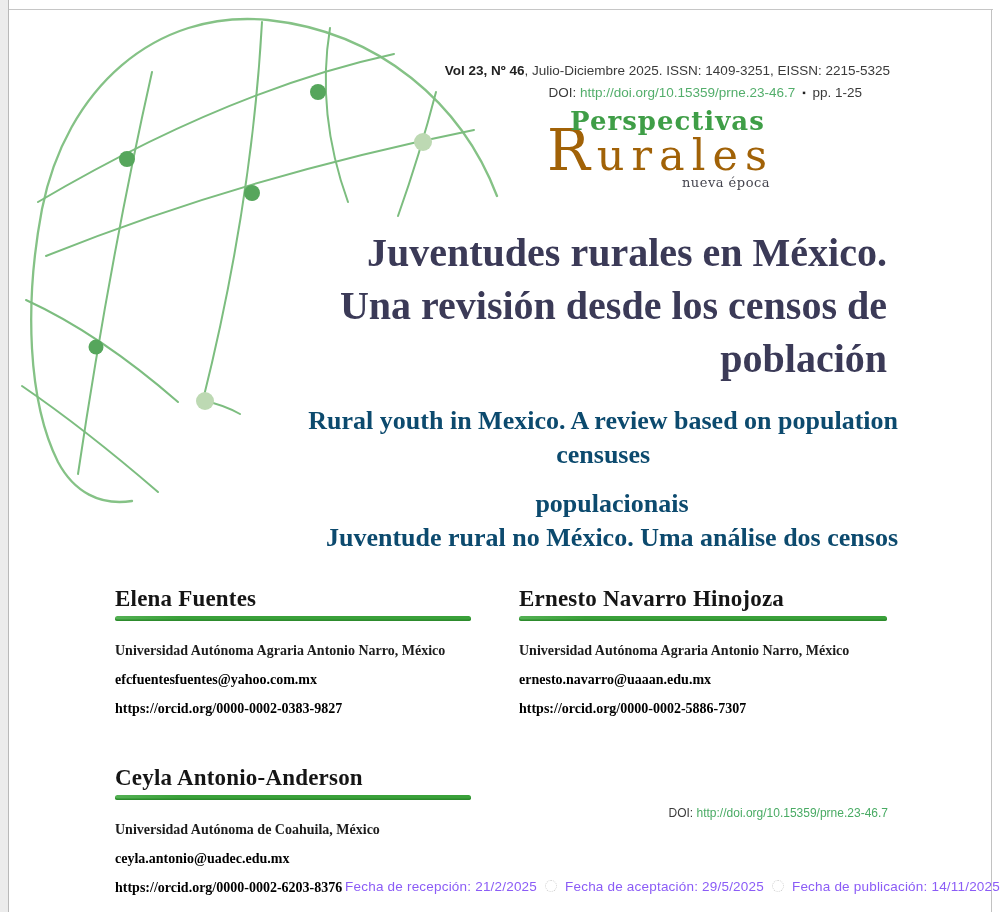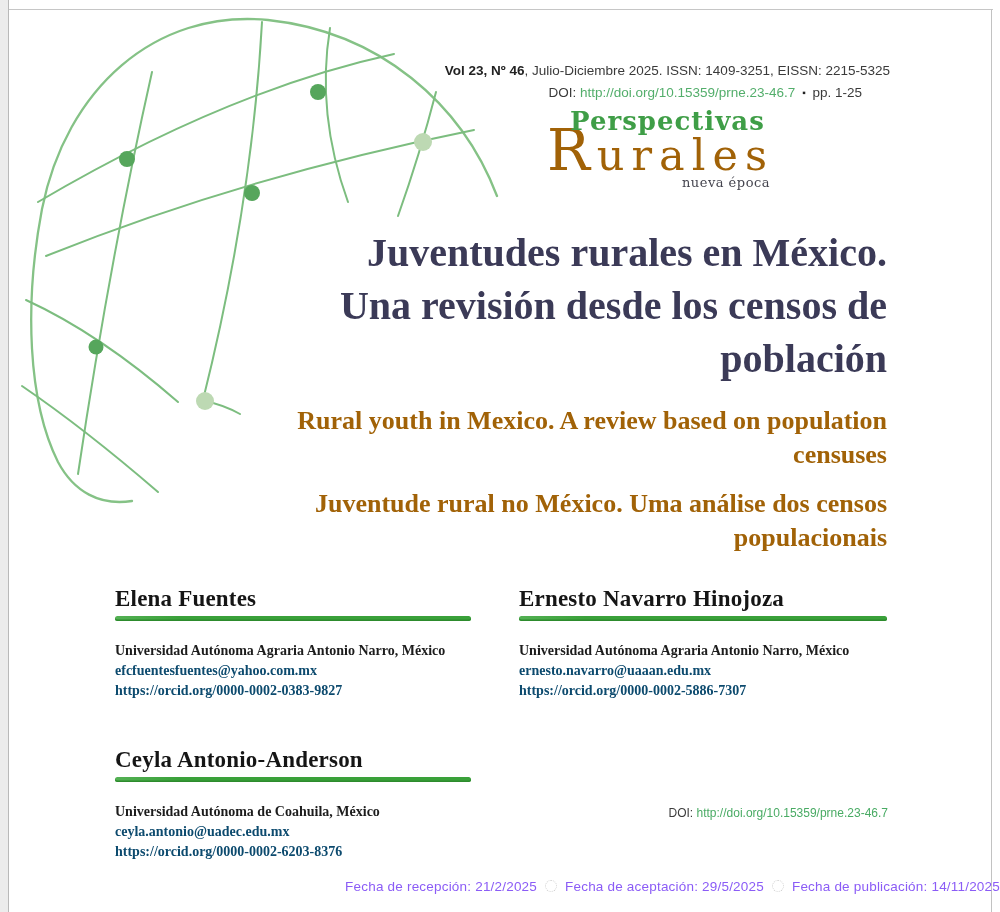--- a/index.html
+++ b/index.html
@@ -25,34 +25,34 @@
   
   .logo{position:absolute;top:106px;right:226px;text-align:center;}
   .logo-top{color:#3f9e47;font:bold 26px "DejaVu Serif",serif;letter-spacing:1px;margin-bottom:-17px;position:relative;z-index:2;padding-left:14px;}
   .logo-main{font:500 43px "DejaVu Serif",serif;color:#a16207;letter-spacing:7px;line-height:1.1;}
   .logo-main::first-letter{font-size:57px;}
   .logo-tag{text-align:right;font:13px "DejaVu Serif",serif;color:#45454f;margin-top:-7px;padding-right:4px;letter-spacing:.5px;}
 
   
   .title-es{position:absolute;top:226px;right:113px;text-align:right;color:#3b3a57;
     font:bold 40px "Liberation Serif",serif;line-height:1.33;white-space:nowrap;}
-  .title-sub{position:absolute;right:113px;text-align:right;color:#a16207;
+  .title-sub{position:absolute;right:102px;text-align:center;color:#0c4a6e;
     font:bold 26px "Liberation Serif",serif;line-height:1.32;white-space:nowrap;}
   .title-en{top:404px;}
   .title-pt{top:487px;}
 
   
   .authors{position:absolute;left:115px;top:586px;width:768px;display:grid;
     grid-template-columns:356px 368px;column-gap:44px;row-gap:13px;align-items:start;gap:48px;}
   .author .name{font:bold 23px "Liberation Serif",serif;color:#151515;letter-spacing:.2px;}
   .author .rule{height:5px;margin-top:4px;border-radius:3px;
     background:linear-gradient(90deg,#54b154 0%,#3aa13a 18%,#3aa13a 100%);
     box-shadow:inset 0 -1.5px 0 #2d8b2d;}
   .author .affil{margin-top:22px;font:bold 14px "Liberation Serif",serif;color:#1c1c1c;}
-  .author .email,.author .orcid{font:bold 14px "Liberation Serif",serif;color:#0c4a6e;margin-top:4px;text-decoration:none;display:block;}
+  .author .email,.author .orcid{font:bold 14px "Liberation Serif",serif;color:#000000;margin-top:13px;text-decoration:none;display:block;}
 
   
   .doi-line{position:absolute;top:806px;right:112px;font-size:12px;color:#3c3c3c;}
   .doi-line a{color:#49ab64;text-decoration:none;}
 
   
   .footer{position:absolute;top:879px;left:0;width:100%;text-align:right;font-size:13.5px;color:#8b5cf6;letter-spacing:.2px;}
   .ornament{display:inline-block;width:10px;height:10px;border:1.3px dotted #cfcfcf;border-radius:50%;margin:0 8px;vertical-align:-1px;}
 </style>
 </head>
@@ -115,22 +115,22 @@
     <div>Una revisión desde los censos de</div>
     <div>población</div>
   </div>
 
   <div class="title-sub title-en">
     <div>Rural youth in Mexico. A review based on population</div>
     <div>censuses</div>
   </div>
 
   <div class="title-sub title-pt">
+    <div>populacionais</div>
     <div>Juventude rural no México. Uma análise dos censos</div>
-    <div>populacionais</div>
   </div>
 
   <div class="authors">
 
     <div class="author">
       <div class="name">Elena Fuentes</div>
       <div class="rule"></div>
       <div class="affil">Universidad Autónoma Agraria Antonio Narro, México</div>
       <a href="#" class="email">efcfuentesfuentes@yahoo.com.mx</a>
       <a href="#" class="orcid">https://orcid.org/0000-0002-0383-9827</a>

